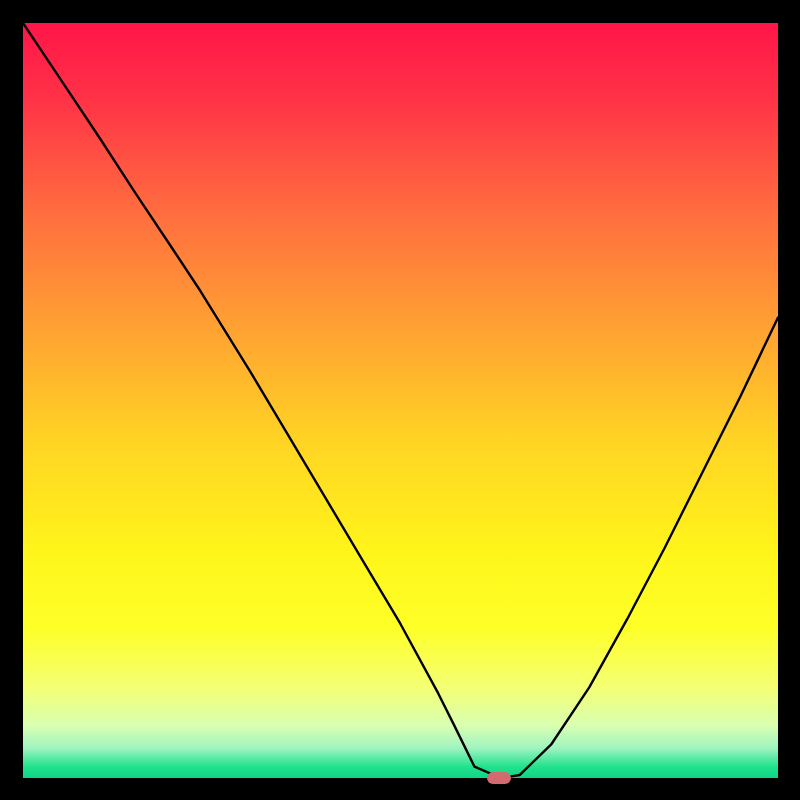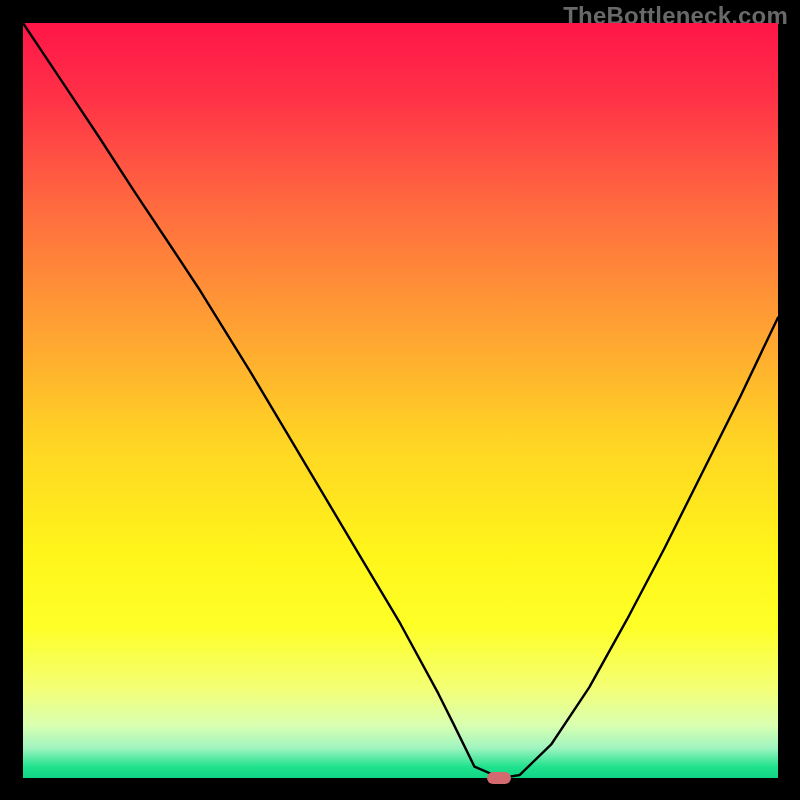--- a/index.html
+++ b/index.html
@@ -39,21 +39,20 @@
     height: 12px;
     border-radius: 6px;
     background: #d36a6f;
   }
 </style>
 </head>
 <body>
 
 <div class="frame">
 
-  <div class="watermark">TheBottleneck.com</div>
 
   <svg class="plot" viewBox="0 0 755 755" preserveAspectRatio="none">
     <defs>
       <linearGradient id="bg-grad" x1="0" y1="0" x2="0" y2="1">
           <stop offset="0%" stop-color="#ff1548"></stop>
           <stop offset="10%" stop-color="#ff3247"></stop>
           <stop offset="25%" stop-color="#ff6d3f"></stop>
           <stop offset="40%" stop-color="#ffa033"></stop>
           <stop offset="55.00000000000001%" stop-color="#ffd324"></stop>
           <stop offset="70%" stop-color="#fff51a"></stop>

